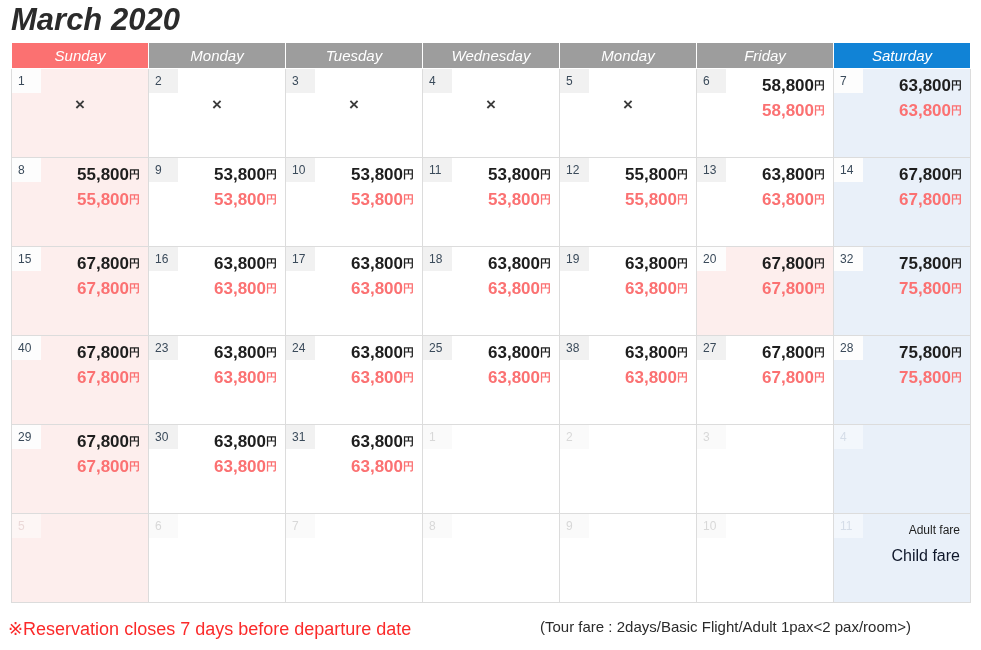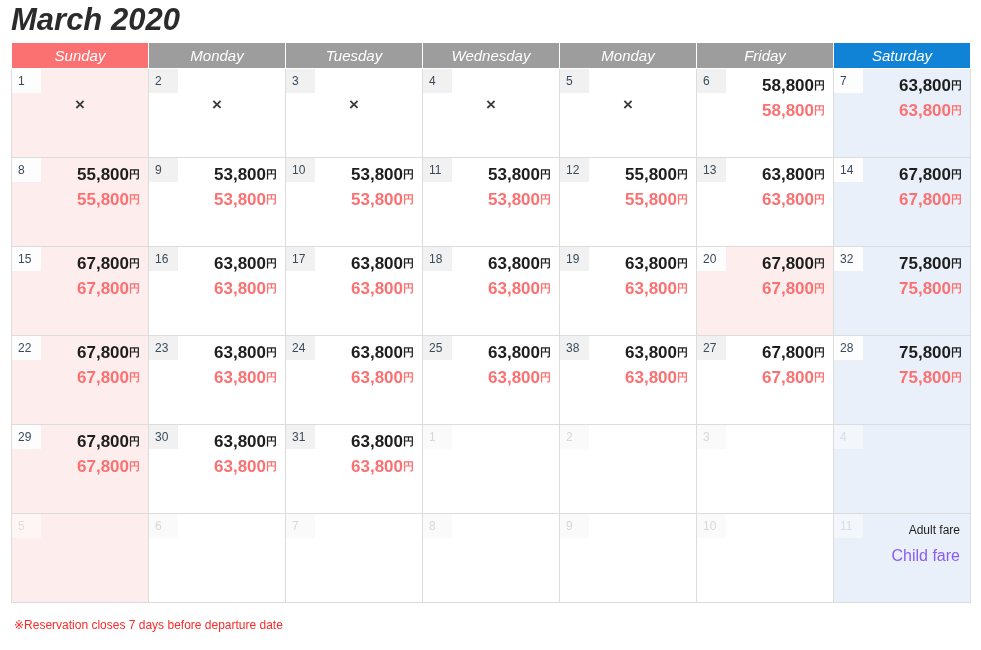--- a/index.html
+++ b/index.html
@@ -138,29 +138,29 @@
     text-align: right;
     line-height: 25px;
     white-space: nowrap;
   }
   .legend .l-adult {
     font-size: 12px;
     color: #1e1e1e;
   }
   .legend .l-child {
     font-size: 16px;
-    color: #8b5cf6;
+    color: #0f172a;
   }
 
   
   #footer-left {
     position: absolute;
-    left: 14px;
+    left: 8px;
     top: 618px;
-    font-size: 12px;
+    font-size: 18px;
     color: #fb2a2a;
     white-space: nowrap;
   }
   #footer-right {
     position: absolute;
     left: 540px;
     top: 618px;
     font-size: 15px;
     color: #2b2b2b;
     white-space: nowrap;
@@ -264,21 +264,21 @@
           <td class="c-holi"><span class="daynum">20</span><div class="prices">
               <div class="price adult"><span>67,800</span><span class="yen">円</span></div>
               <div class="price child"><span>67,800</span><span class="yen">円</span></div>
             </div></td>
           <td class="c-sat"><span class="daynum">32</span><div class="prices">
               <div class="price adult"><span>75,800</span><span class="yen">円</span></div>
               <div class="price child"><span>75,800</span><span class="yen">円</span></div>
             </div></td>
         </tr>
         <tr>
-          <td class="c-sun"><span class="daynum">22</span><div class="prices">
+          <td class="c-sun"><span class="daynum">40</span><div class="prices">
               <div class="price adult"><span>67,800</span><span class="yen">円</span></div>
               <div class="price child"><span>67,800</span><span class="yen">円</span></div>
             </div></td>
           <td class=""><span class="daynum">23</span><div class="prices">
               <div class="price adult"><span>63,800</span><span class="yen">円</span></div>
               <div class="price child"><span>63,800</span><span class="yen">円</span></div>
             </div></td>
           <td class=""><span class="daynum">24</span><div class="prices">
               <div class="price adult"><span>63,800</span><span class="yen">円</span></div>
               <div class="price child"><span>63,800</span><span class="yen">円</span></div>
@@ -327,14 +327,15 @@
           <td class="out"><span class="daynum">10</span></td>
           <td class="c-sat out"><span class="daynum">11</span><div class="legend">
               <div class="l-adult">Adult fare</div>
               <div class="l-child">Child fare</div>
             </div></td>
         </tr>
       </tbody>
   </table>
 
   <div id="footer-left">※Reservation closes 7 days before departure date</div>
+  <div id="footer-right">(Tour fare : 2days/Basic Flight/Adult 1pax&lt;2 pax/room&gt;)</div>
 
 </div>
 
 </body></html>

